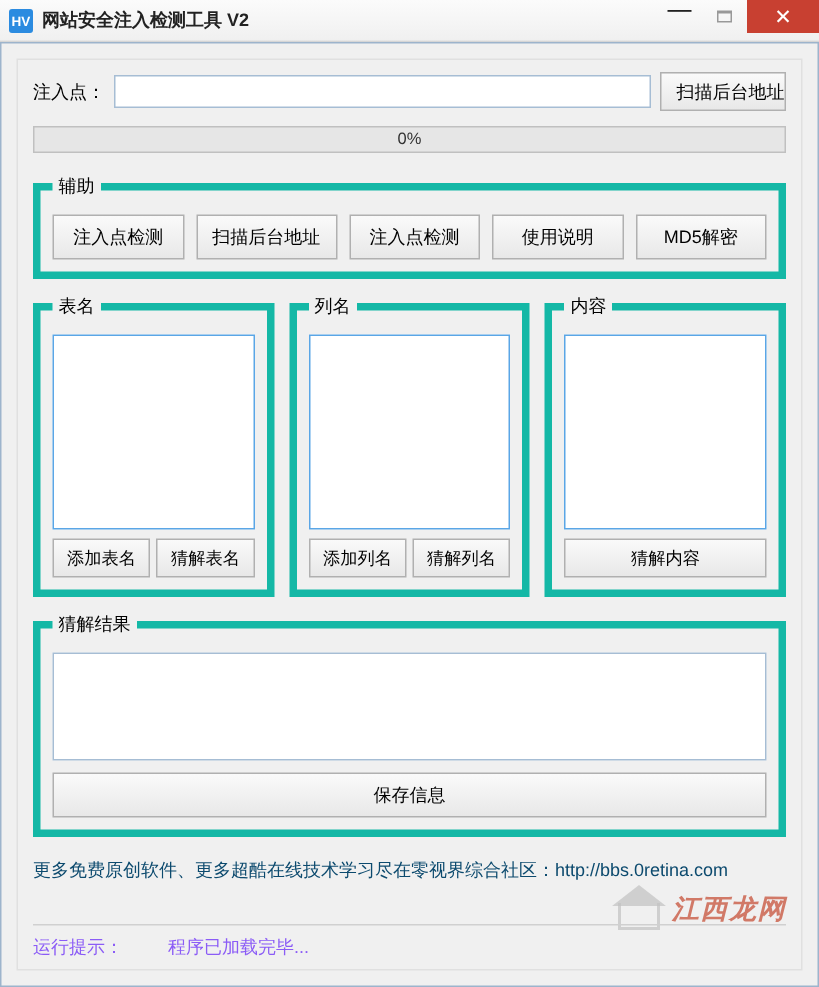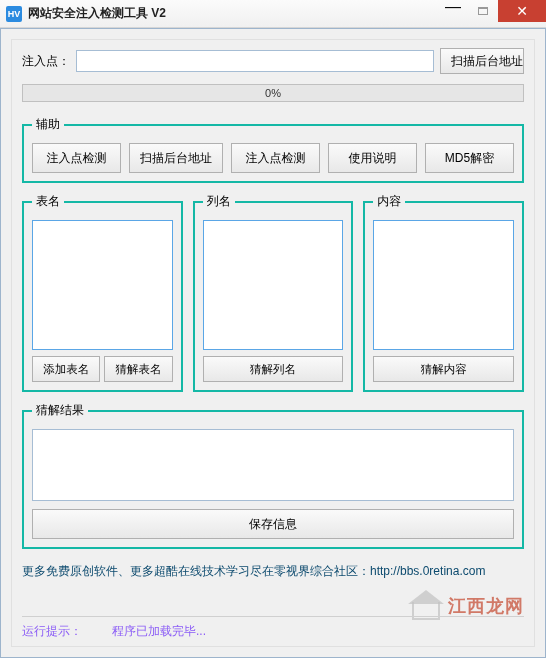--- a/index.html
+++ b/index.html
@@ -95,21 +95,21 @@
       height: 18px;
       background: #e6e6e6;
       display: flex;
       align-items: center;
       justify-content: center;
       margin-bottom: 14px;
       font-size: 11px;
       color: #333;
     }
     fieldset {
-      border: 2px solid #14b8a6;
+      border: 5px solid #14b8a6;
       padding: 10px 8px 8px;
       margin-bottom: 10px;
     }
     legend { padding: 0 4px; background: #f0f0f0; }
     .aux-btns { display: flex; gap: 8px; }
     .aux-btns .btn { flex: 1; height: 30px;}
     .triple { display: flex; gap: 10px; margin-bottom: 10px; align-items: stretch; justify-content: flex-end; }
     .triple fieldset { flex: 1; margin: 0; display:flex; flex-direction:column; }
     .listbox {
       border: 1px solid #5aa6e6;
@@ -142,20 +142,21 @@
       display: flex;
       gap: 30px;
       font-size: 12px;
       color: #8b5cf6;
     }
     .watermark {
       position: absolute;
       right: 10px; bottom: 26px;
       display:flex; align-items:center; gap:6px;
       opacity: .65;
+      font-style: italic;
     }
     .watermark .house {
       width: 34px; height: 28px;
       position: relative;
     }
     .watermark .house::before{
       content:"";
       position:absolute; left:4px; top:10px;
       width:24px; height:16px;
       border:2px solid rgba(170,170,170,.7);
@@ -220,20 +221,21 @@
         <div class="btnrow">
           <button class="btn">添加表名</button>
           <button class="btn">猜解表名</button>
         </div>
       </fieldset>
 
       <fieldset>
         <legend>列名</legend>
         <div class="listbox"></div>
         <div class="btnrow">
+          <button class="btn">添加列名</button>
           <button class="btn">猜解列名</button>
         </div>
       </fieldset>
 
       <fieldset>
         <legend>内容</legend>
         <div class="listbox"></div>
         <div class="btnrow single-btn">
           <button class="btn">猜解内容</button>
         </div>

